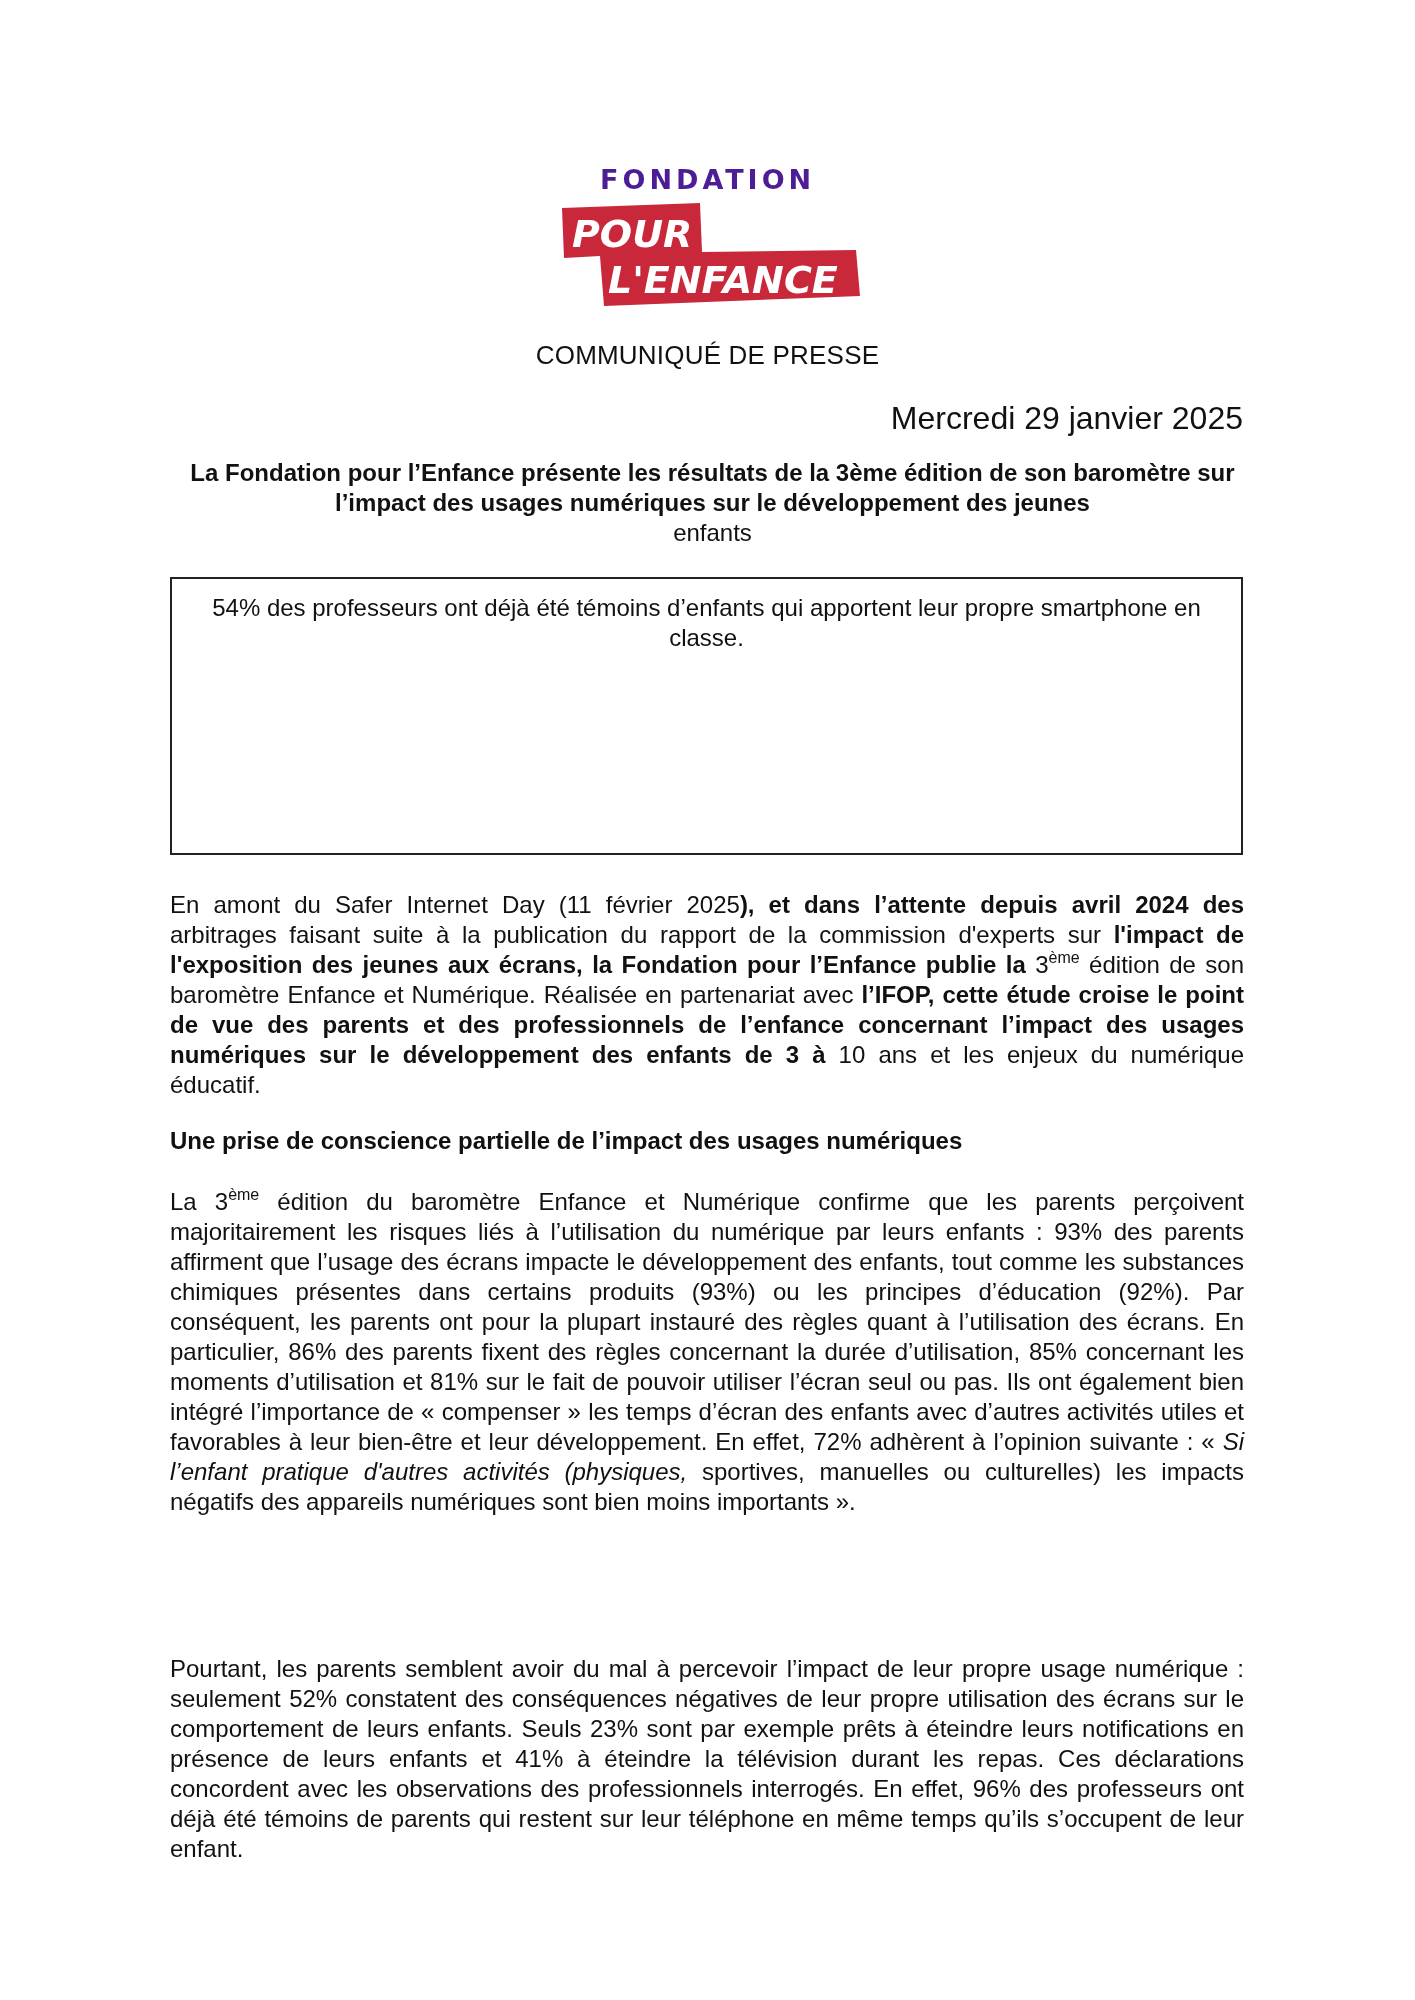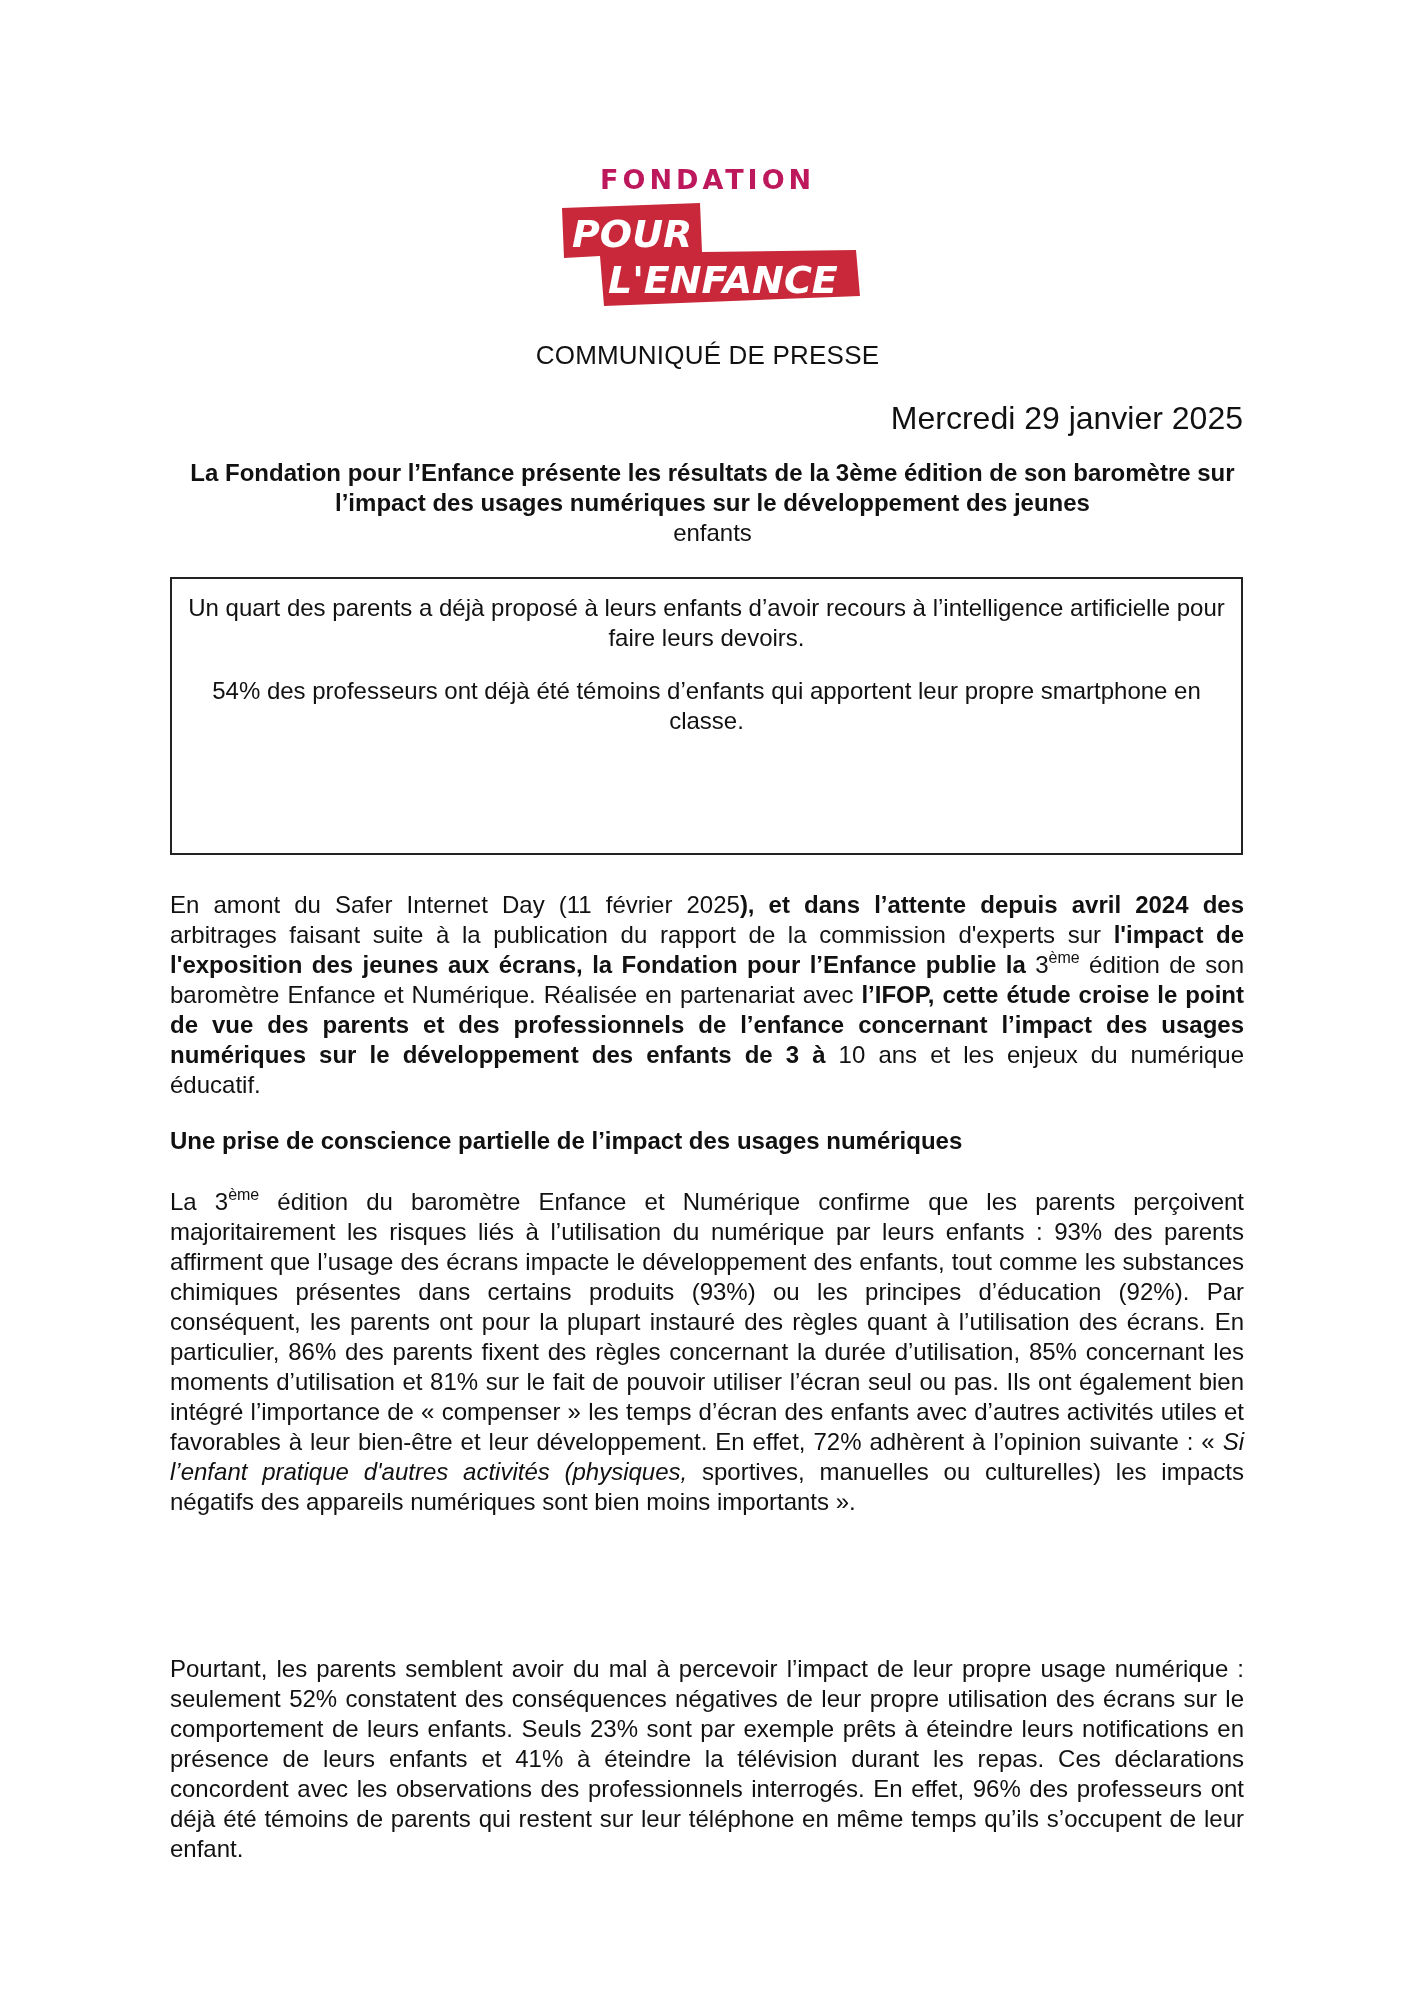--- a/index.html
+++ b/index.html
@@ -3,21 +3,21 @@
 <meta charset="utf-8">
 <style>
   html, body { margin: 0; padding: 0; background: #ffffff; }
   body { width: 1415px; height: 2000px; position: relative; overflow: hidden;
          font-family: "Liberation Sans", sans-serif; color: #111111; }
   .page { position: absolute; left: 0; top: 0; width: 1415px; height: 2000px; }
 
   
   .logo { position: absolute; left: 556px; top: 160px; width: 310px; height: 150px; }
   .logo-top { position: absolute; left: 44px; top: 4px; font-weight: bold; font-size: 27px;
-              letter-spacing: 4px; color: #be185d; font-family: "DejaVu Sans", sans-serif; }
+              letter-spacing: 4px; color: #4c1d95; font-family: "DejaVu Sans", sans-serif; }
   .logo-svg { position: absolute; left: 0; top: 40px; }
 
   .press-label { position: absolute; left: 0; width: 1415px; top: 340px; text-align: center;
                  font-size: 26px; letter-spacing: 0.2px; }
   .date { position: absolute; right: 172px; top: 400px; font-size: 32px; }
 
   .title { position: absolute; left: 190px; width: 1045px; top: 458px; text-align: center;
            font-size: 24px; line-height: 30px; }
   .title b { font-weight: bold; }
 
@@ -53,21 +53,20 @@
   <div class="press-label">COMMUNIQUÉ DE PRESSE</div>
   <div class="date">Mercredi 29 janvier 2025</div>
 
   <div class="title">
     <b>La Fondation pour l’Enfance présente les résultats de la 3ème édition de son baromètre sur l’impact des usages numériques sur le développement des jeunes</b><br>
     <span>enfants</span>
   </div>
 
   <div class="highlight-box">
     <div class="inner">
-      <p>Un quart des parents a déjà proposé à leurs enfants d’avoir recours à l’intelligence artificielle pour faire leurs devoirs.</p>
       <p>54% des professeurs ont déjà été témoins d’enfants qui apportent leur propre smartphone en classe.</p>
     </div>
   </div>
 
   <div class="body-text intro"><span>En amont du Safer Internet Day (11 février 2025</span><b>), et dans l’attente depuis avril 2024 des</b><span> arbitrages faisant suite à la publication du rapport de la commission d'experts sur </span><b>l'impact de l'exposition des jeunes aux écrans, la Fondation pour l’Enfance publie la</b><span> 3</span><sup>ème</sup><span> édition de son baromètre Enfance et Numérique. Réalisée en partenariat avec </span><b>l’IFOP, cette étude croise le point de vue des parents et des professionnels de l’enfance concernant l’impact des usages numériques sur le développement des enfants de 3 à</b><span> 10 ans et les enjeux du numérique éducatif.</span></div>
 
   <div class="section-heading">Une prise de conscience partielle de l’impact des usages numériques</div>
 
   <div class="body-text para1"><span>La 3</span><sup>ème</sup><span> édition du baromètre Enfance et Numérique confirme que les parents perçoivent majoritairement les risques liés à l’utilisation du numérique par leurs enfants : 93% des parents affirment que l’usage des écrans impacte le développement des enfants, tout comme les substances chimiques présentes dans certains produits (93%) ou les principes d’éducation (92%). Par conséquent, les parents ont pour la plupart instauré des règles quant à l’utilisation des écrans. En particulier, 86% des parents fixent des règles concernant la durée d’utilisation, 85% concernant les moments d’utilisation et 81% sur le fait de pouvoir utiliser l’écran seul ou pas. Ils ont également bien intégré l’importance de « compenser » les temps d’écran des enfants avec d’autres activités utiles et favorables à leur bien-être et leur développement. En effet, 72% adhèrent à l’opinion suivante : « </span><i>Si l’enfant pratique d'autres activités (physiques,</i><span> sportives, manuelles ou culturelles) les impacts négatifs des appareils numériques sont bien moins importants ».</span></div>
 

